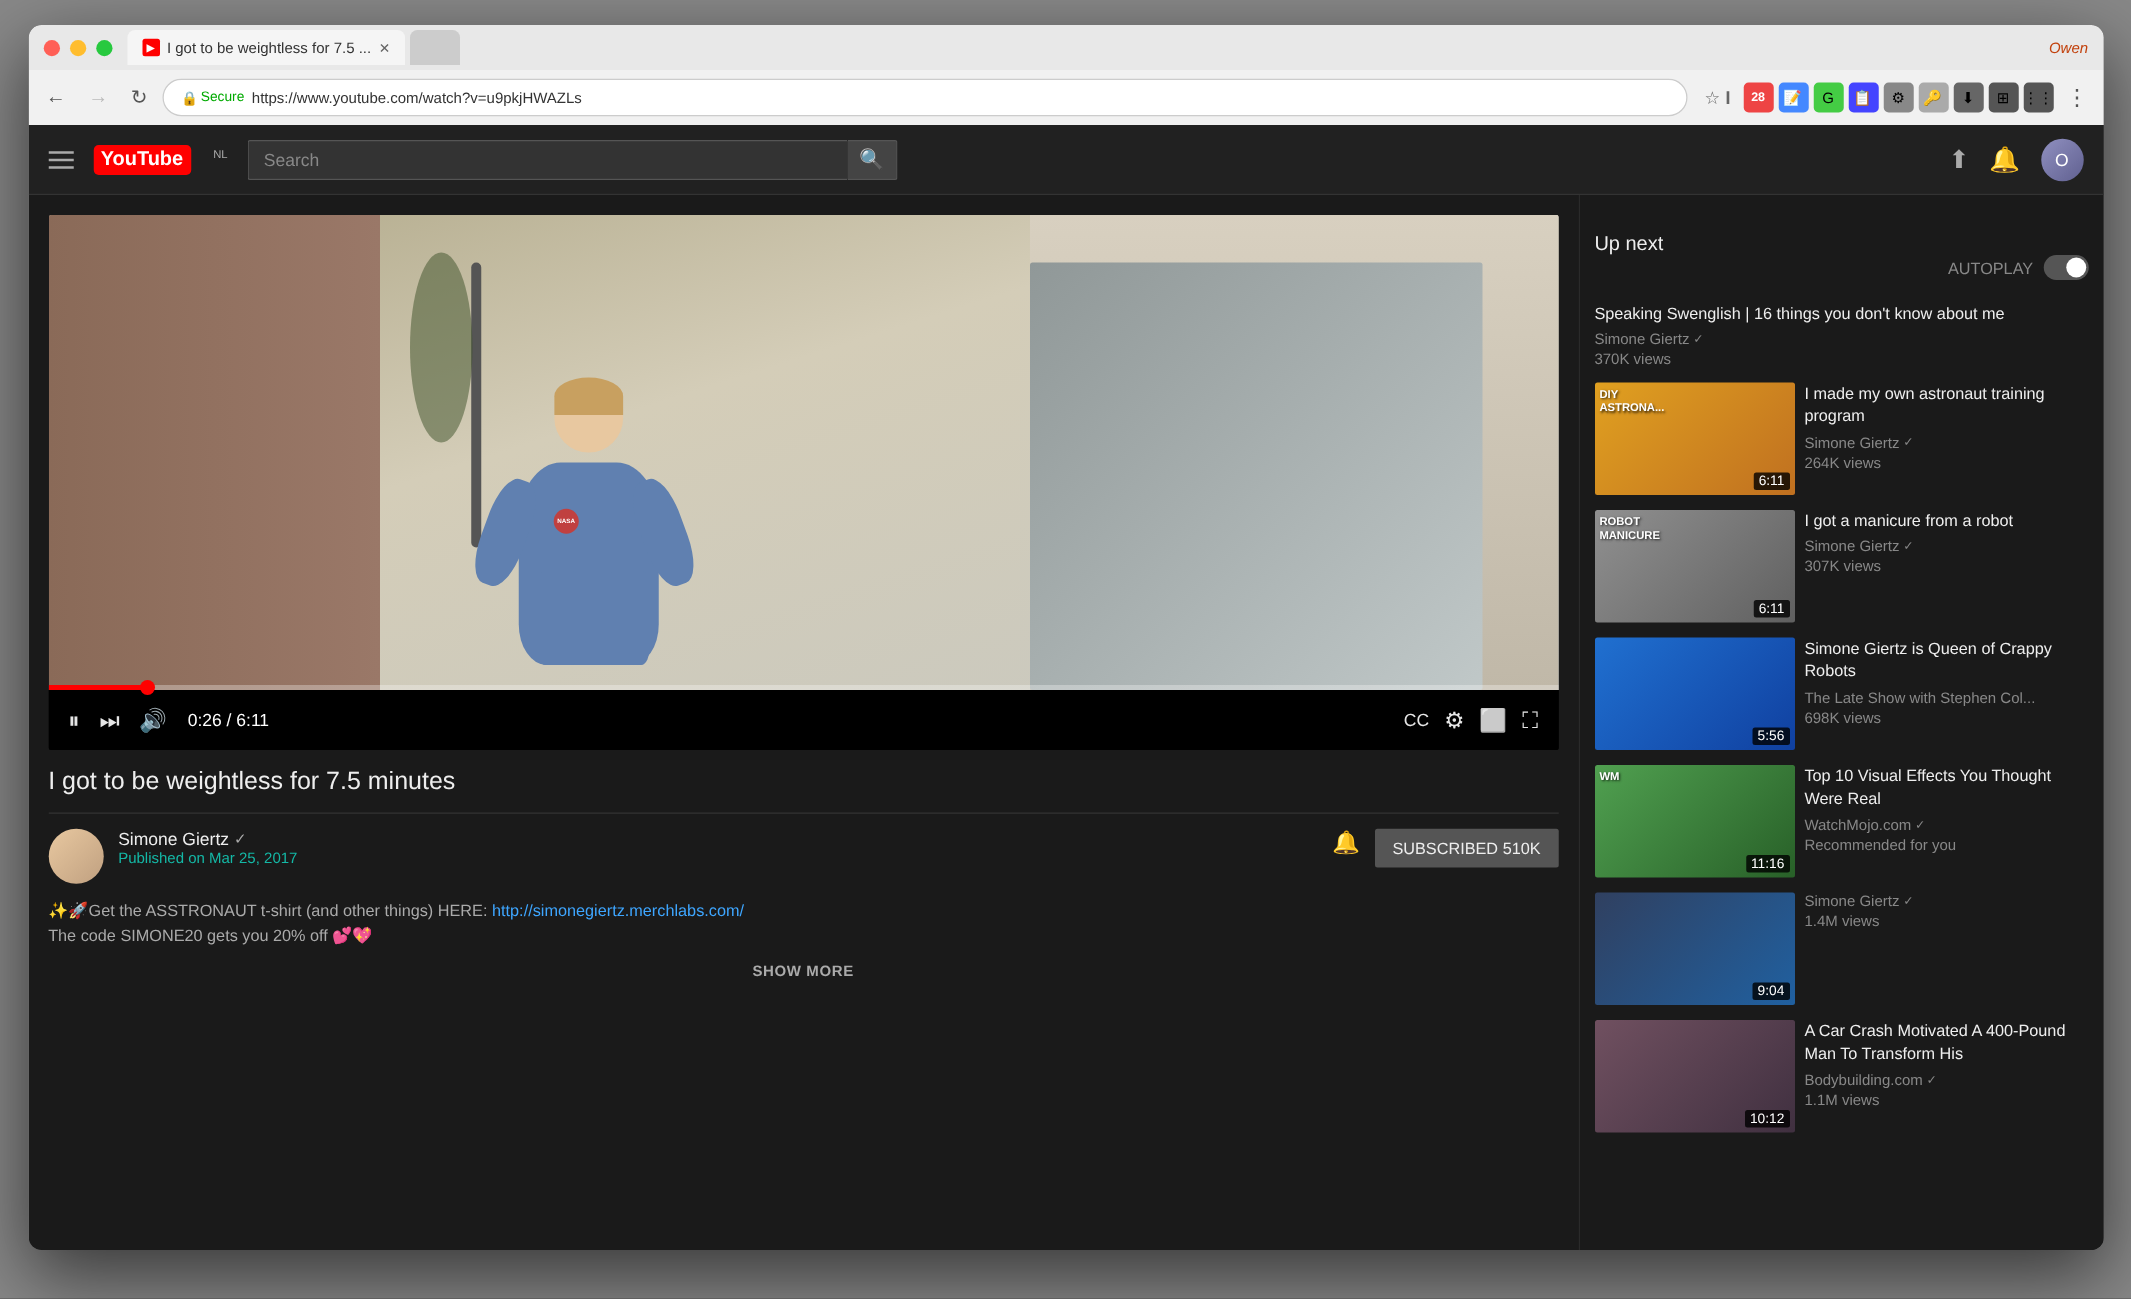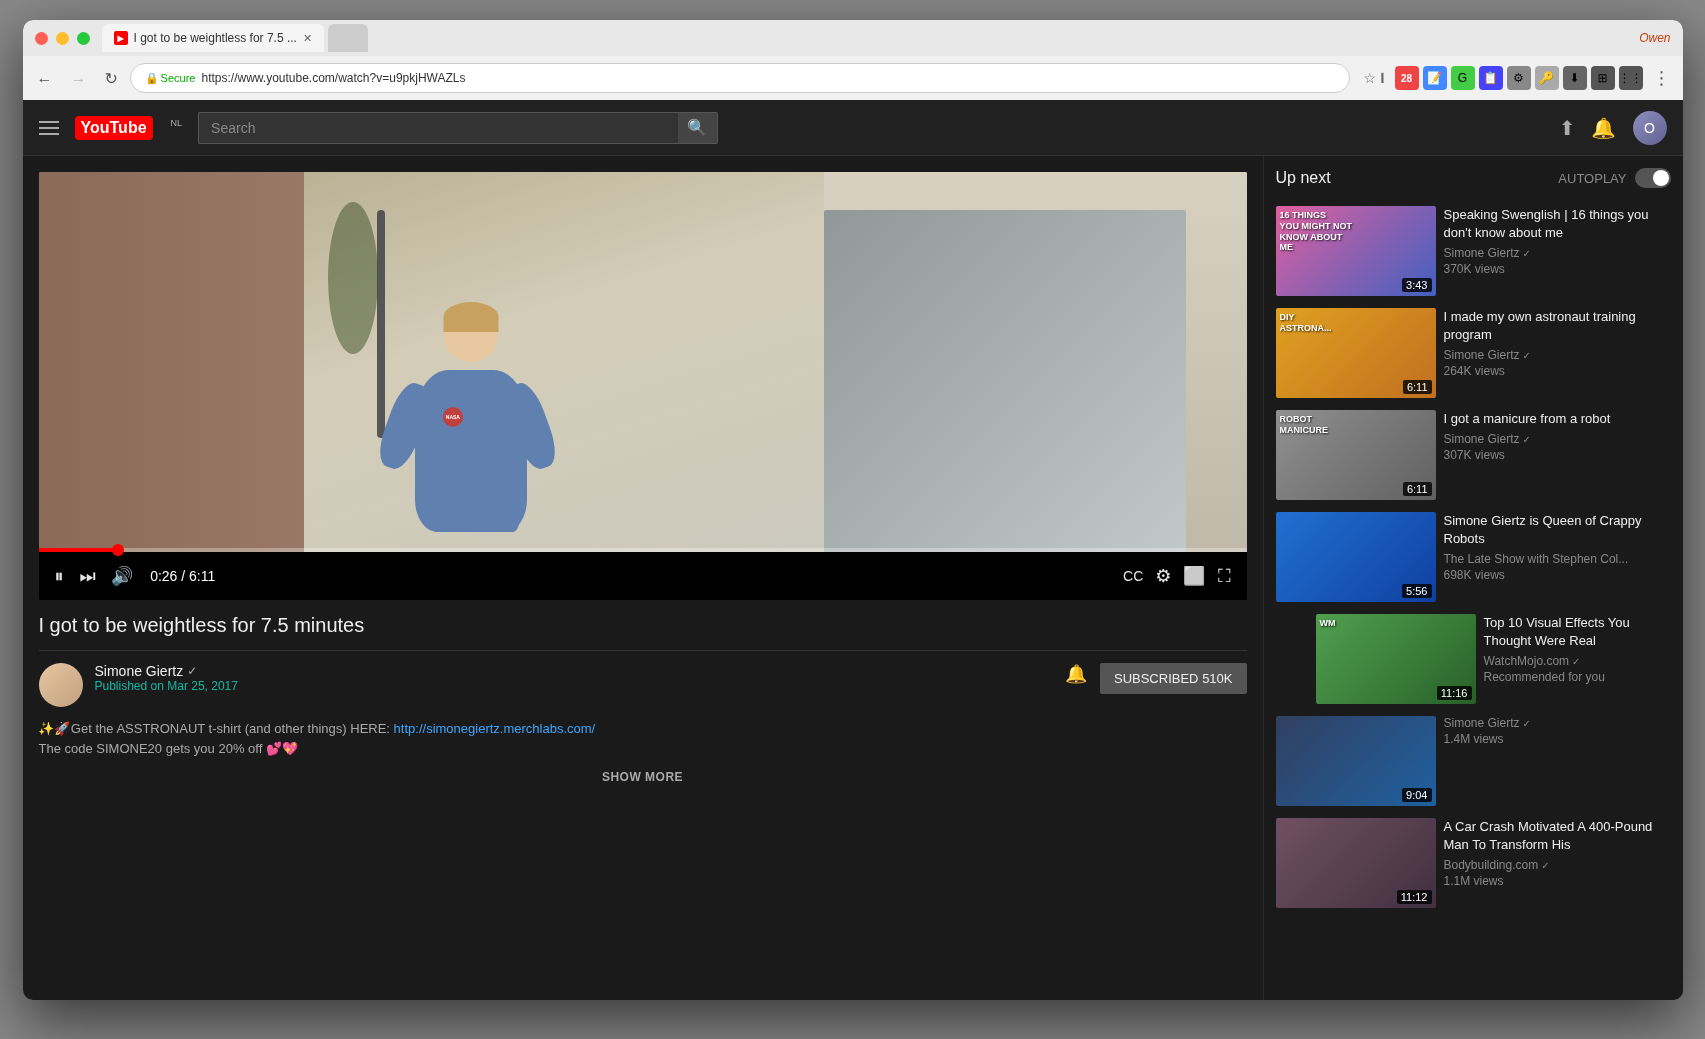--- a/index.html
+++ b/index.html
@@ -460,20 +460,21 @@
     }
     .up-next-label {
       color: #eee;
       font-size: 16px;
       font-weight: 500;
     }
     .autoplay-row {
       display: flex;
       align-items: center;
       gap: 8px;
+      margin-top: 36px;
     }
     .autoplay-label { color: #888; font-size: 13px; }
     .toggle {
       width: 36px;
       height: 20px;
       background: #555;
       border-radius: 10px;
       position: relative;
       cursor: pointer;
     }
@@ -718,27 +719,20 @@
           <div class="autoplay-row">
             <span class="autoplay-label">AUTOPLAY</span>
             <div class="toggle">
               <div class="toggle-knob"></div>
             </div>
           </div>
         </div>
 
         <div id="sidebar-videos">
             <div class="video-card">
-    <div class="thumb" style="background:linear-gradient(135deg,#e060a0,#4060c0);">
-      <div class="thumb-text" style="white-space:pre;">16 THINGS
-YOU MIGHT NOT
-KNOW ABOUT
-ME</div>
-      <span class="thumb-duration">3:43</span>
-    </div>
     <div class="card-info">
       <div class="card-title">Speaking Swenglish | 16 things you don't know about me</div>
       <div class="card-channel">Simone Giertz <span style="font-size:10px;">✓</span></div>
       <div class="card-views">370K views</div>
     </div>
   </div>
             <div class="video-card">
     <div class="thumb" style="background:linear-gradient(135deg,#e0a020,#c07020);">
       <div class="thumb-text" style="white-space:pre;">DIY
 ASTRONA...</div>
@@ -767,21 +761,21 @@
       <div class="thumb-text" style="white-space:pre;"></div>
       <span class="thumb-duration">5:56</span>
     </div>
     <div class="card-info">
       <div class="card-title">Simone Giertz is Queen of Crappy Robots</div>
       <div class="card-channel">The Late Show with Stephen Col...</div>
       <div class="card-views">698K views</div>
     </div>
   </div>
             <div class="video-card">
-    <div class="thumb" style="background:linear-gradient(135deg,#50a050,#286028);margin-left:40px;">
+    <div class="thumb" style="background:linear-gradient(135deg,#50a050,#286028);">
       <div class="thumb-text" style="white-space:pre;">WM</div>
       <span class="thumb-duration">11:16</span>
     </div>
     <div class="card-info">
       <div class="card-title">Top 10 Visual Effects You Thought Were Real</div>
       <div class="card-channel">WatchMojo.com <span style="font-size:10px;">✓</span></div>
       <div class="card-views">Recommended for you</div>
     </div>
   </div>
             <div class="video-card">
@@ -790,21 +784,21 @@
       <span class="thumb-duration">9:04</span>
     </div>
     <div class="card-info">
       <div class="card-channel">Simone Giertz <span style="font-size:10px;">✓</span></div>
       <div class="card-views">1.4M views</div>
     </div>
   </div>
             <div class="video-card">
     <div class="thumb" style="background:linear-gradient(135deg,#705060,#403040);">
       <div class="thumb-text" style="white-space:pre;"></div>
-      <span class="thumb-duration">11:12</span>
+      <span class="thumb-duration">10:12</span>
     </div>
     <div class="card-info">
       <div class="card-title">A Car Crash Motivated A 400-Pound Man To Transform His</div>
       <div class="card-channel">Bodybuilding.com <span style="font-size:10px;">✓</span></div>
       <div class="card-views">1.1M views</div>
     </div>
   </div>
           </div>
       </div>
 

